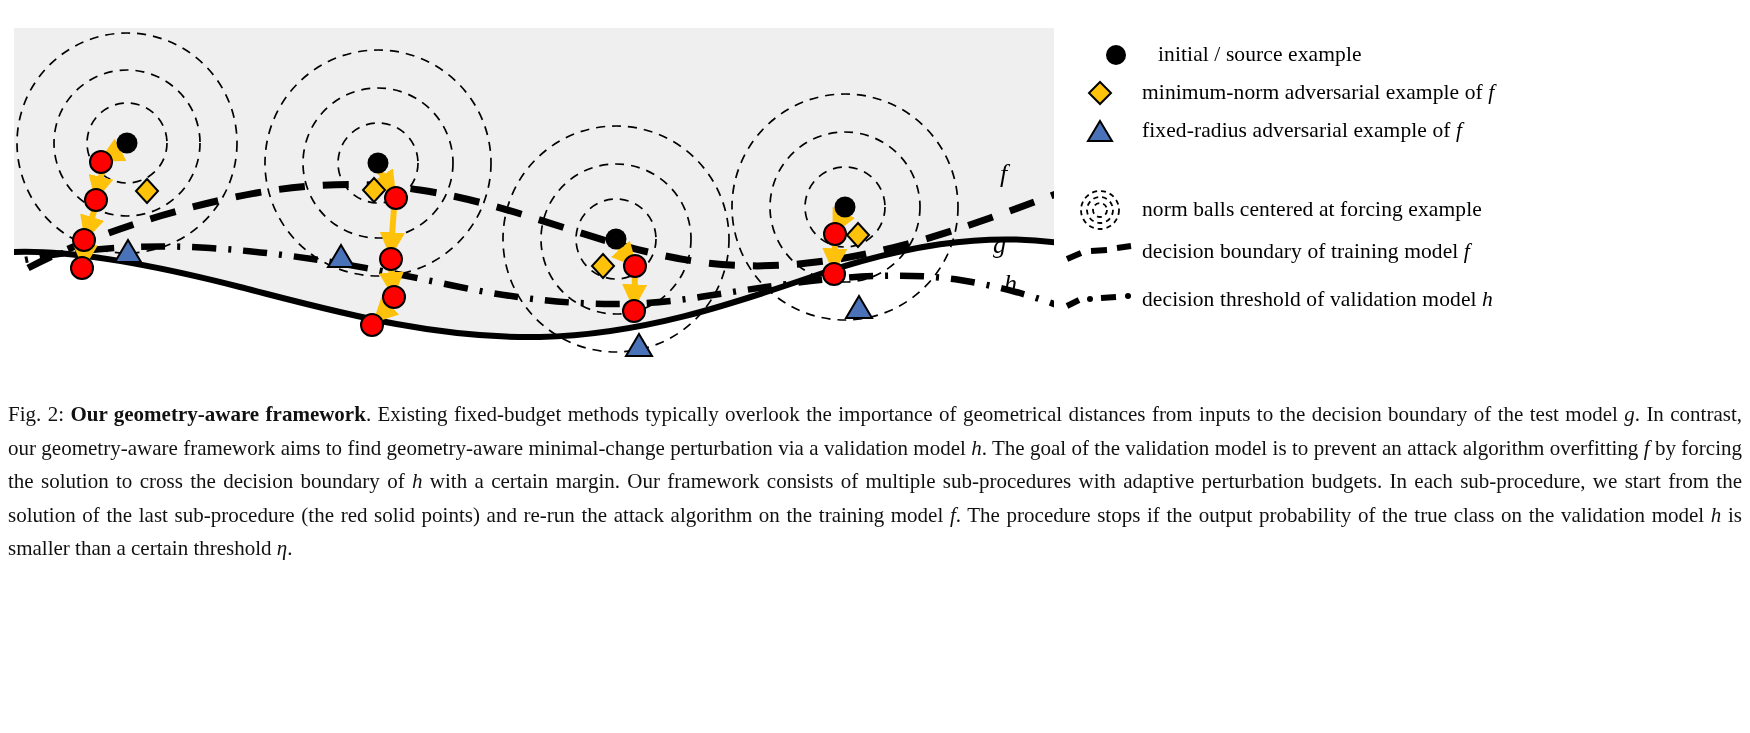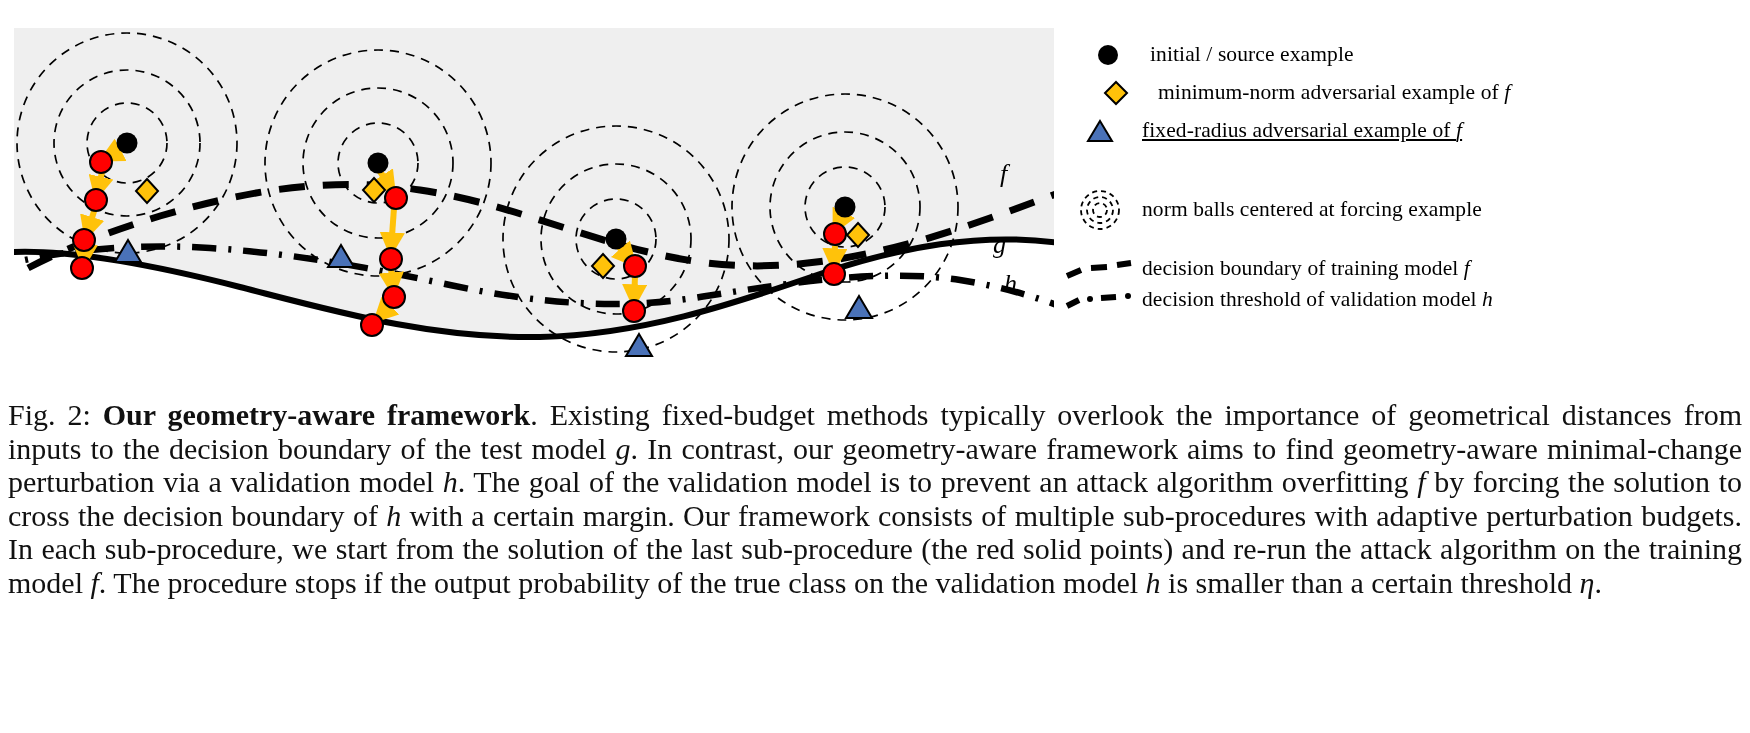--- a/index.html
+++ b/index.html
@@ -38,21 +38,21 @@
     line-height:1;
     white-space:nowrap;
     letter-spacing:.1px;
   }
   .legend-label .mi{font-style:italic;font-family:"Liberation Serif",serif;}
 
   
   #caption{
     position:absolute;left:8px;top:398px;width:1734px;
     font-family:"Liberation Serif", serif;
-    font-size:30px;
+    font-size:21px;
     line-height:33.6px;
     text-align:justify;
     text-justify:inter-word;
     color:#111;
   }
   #caption b{font-weight:bold;}
   #caption i{font-style:italic;}
 </style>
 </head>
 <body>
@@ -184,39 +184,39 @@
       </g>
 
       <text x="1000" y="182" font-family="Liberation Serif, serif" font-style="italic" font-size="26" fill="#000">f</text>
       <text x="993" y="253" font-family="Liberation Serif, serif" font-style="italic" font-size="26" fill="#000">g</text>
       <text x="1004" y="292" font-family="Liberation Serif, serif" font-style="italic" font-size="26" fill="#000">h</text>
     </svg>
   </div>
 
   <div id="legend">
 
-    <div class="legend-row" style="top:0px;left:8px;justify-content:space-between;">
+    <div class="legend-row" style="top:0px;left:16px;justify-content:space-between;">
       <div class="legend-mark">
         <svg width="30" height="30">
             <circle cx="15" cy="15" r="10" fill="#000"></circle>
           </svg>
       </div>
       <div class="legend-label">initial / source example</div>
     </div>
 
-    <div class="legend-row" style="top:38px;left:16px;">
+    <div class="legend-row" style="top:38px;left:0px;">
       <div class="legend-mark">
         <svg width="30" height="30">
             <path d="M15,4 L26,15 L15,26 L4,15 Z" fill="#FFC20A" stroke="#000" stroke-width="2"></path>
           </svg>
       </div>
       <div class="legend-label"><span>minimum-norm adversarial example of </span><span class="mi">f</span></div>
     </div>
 
-    <div class="legend-row" style="top:76px;left:0px;text-decoration:underline;">
+    <div class="legend-row" style="top:76px;left:0px;">
       <div class="legend-mark">
         <svg width="30" height="30">
             <path d="M15,5 L27,25 L3,25 Z" fill="#4A72B8" stroke="#000" stroke-width="2"></path>
           </svg>
       </div>
       <div class="legend-label"><span>fixed-radius adversarial example of </span><span class="mi">f</span></div>
     </div>
 
 
     <div class="legend-row" style="top:155px;left:0px;">
@@ -225,21 +225,21 @@
           <g fill="none" stroke="#000" stroke-width="1.8" stroke-dasharray="5,4">
             <circle cx="23" cy="22" r="7"></circle>
             <circle cx="23" cy="22" r="13"></circle>
             <circle cx="23" cy="22" r="19"></circle>
           </g>
         </svg>
       </div>
       <div class="legend-label">norm balls centered at forcing example</div>
     </div>
 
-    <div class="legend-row" style="top:214px;left:0px;">
+    <div class="legend-row" style="top:197px;left:0px;">
       <div class="legend-mark">
         <svg width="78" height="26">
           <path d="M6,20 L20,14 M30,12 L46,11 M56,9 L70,7" stroke="#000" stroke-width="6" fill="none" stroke-linecap="butt"></path>
         </svg>
       </div>
       <div class="legend-label"><span>decision boundary of training model </span><span class="mi">f</span></div>
     </div>
 
     <div class="legend-row" style="top:245px;left:0px;">
       <div class="legend-mark">

